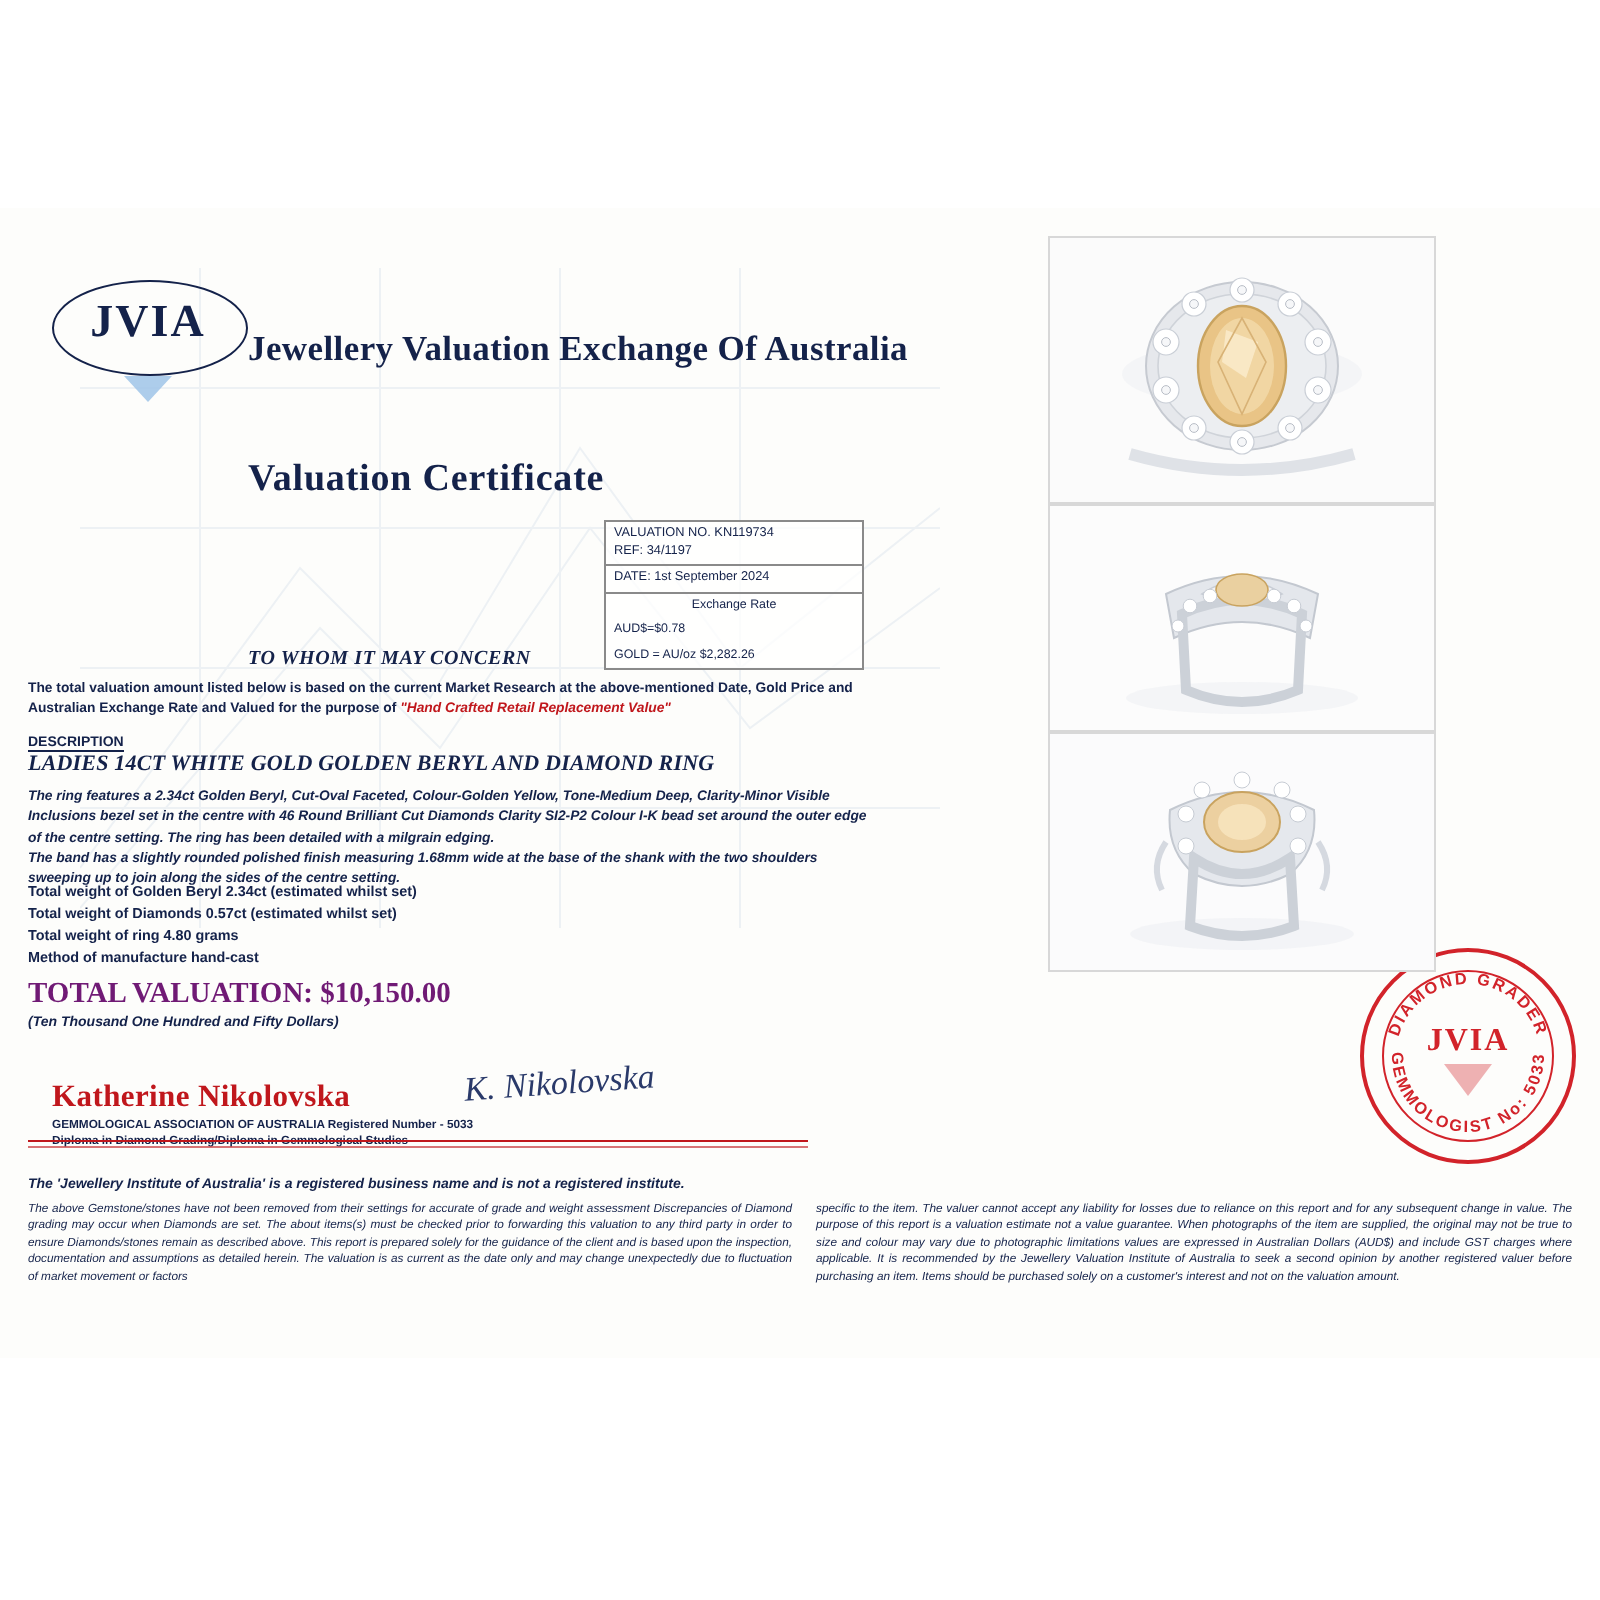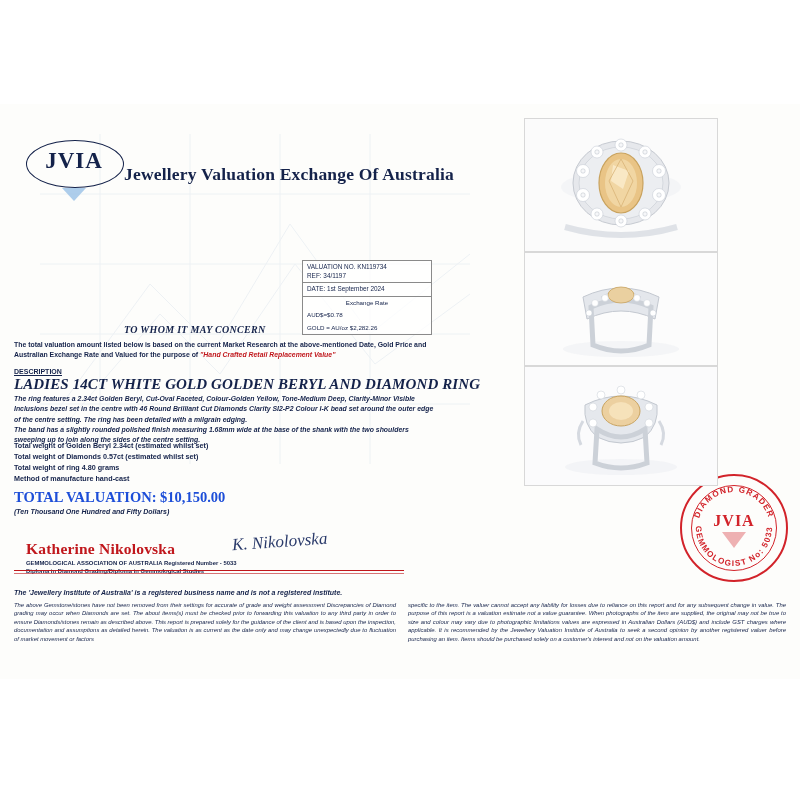--- a/index.html
+++ b/index.html
@@ -159,21 +159,21 @@
     font-weight: bold;
     color: #14224a;
     border-bottom: 1px solid #14224a;
     padding-bottom: 0px;
   }
   .item-title {
     position: absolute;
     left: 14px;
     top: 272px;
     font-family: "Liberation Serif", serif;
-    font-size: 15px;
+    font-size: 11px;
     font-weight: bold;
     font-style: italic;
     color: #14224a;
     letter-spacing: .1px;
   }
   .body-text {
     position: absolute;
     left: 14px;
     top: 290px;
     width: 425px;
@@ -193,21 +193,21 @@
     font-weight: bold;
     color: #14224a;
   }
   .total-val {
     position: absolute;
     left: 14px;
     top: 385px;
     font-family: "Liberation Serif", serif;
     font-size: 14.5px;
     font-weight: bold;
-    color: #1d4ed8;
+    color: #701a75;
   }
   .total-words {
     position: absolute;
     left: 14px;
     top: 404px;
     font-size: 7px;
     font-style: italic;
     font-weight: bold;
     color: #14224a;
   }
@@ -371,20 +371,21 @@
       </svg>
     </div>
 
     <div class="jvia-logo">
       <div class="oval"></div>
       <div class="txt">JVIA</div>
       <div class="gem"></div>
     </div>
 
     <div class="inst-name">Jewellery Valuation Exchange Of Australia</div>
+    <div class="vc-title">Valuation Certificate</div>
 
     <div class="valbox">
       <div class="row">
         <div>VALUATION NO. KN119734</div>
         <div>REF: 34/1197</div>
       </div>
       <div class="row sep">DATE: 1st September 2024</div>
       <div class="row sep rate-head">Exchange Rate</div>
       <div class="row rate-line">AUD$=$0.78</div>
       <div class="row rate-line">GOLD = AU/oz $2,282.26</div>

